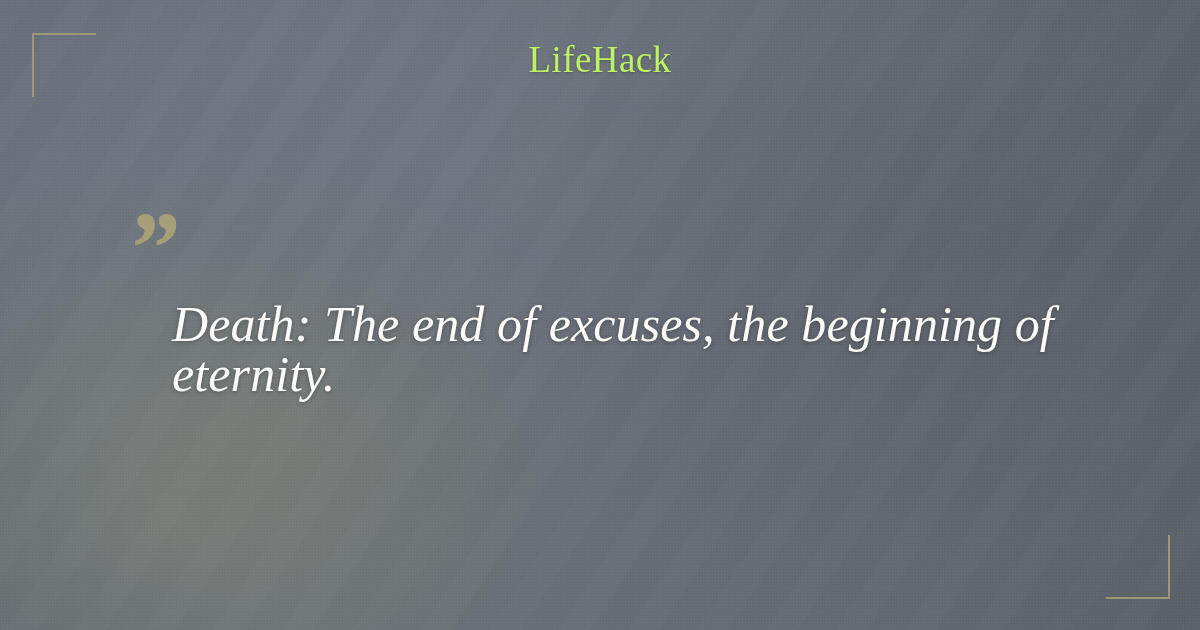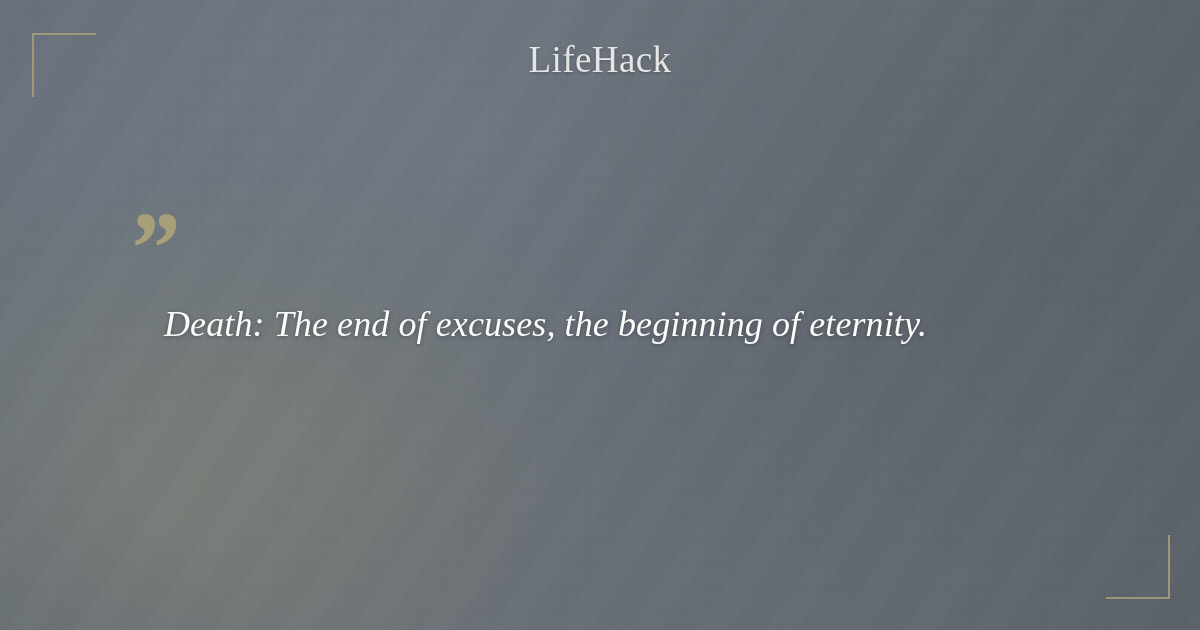--- a/index.html
+++ b/index.html
@@ -120,21 +120,21 @@
     opacity: 0.92;
   }
 
   
   .brand {
     position: absolute;
     top: 38px;
     left: 0;
     width: 1200px;
     text-align: center;
-    color: #e5e5e5;
+    color: #bef264;
     font-size: 37px;
     line-height: 44px;
     letter-spacing: 0.4px;
     font-weight: 400;
     text-shadow: 0 1px 3px rgba(30,34,40,0.35);
   }
 
   
   .quote-mark {
     position: absolute;
@@ -144,25 +144,25 @@
     font-size: 104px;
     line-height: 104px;
     font-style: italic;
     font-weight: 700;
     letter-spacing: 1px;
   }
 
   
   .quote-text {
     position: absolute;
-    left: 164px;
+    left: 172px;
     top: 299px;
     width: 890px;
     color: #fbfbf9;
-    font-size: 36px;
+    font-size: 50px;
     line-height: 50px;
     font-style: italic;
     font-weight: 400;
     letter-spacing: 0.1px;
     text-shadow: 0 1px 4px rgba(28,32,38,0.42);
   }
 </style>
 </head>
 <body>
 

